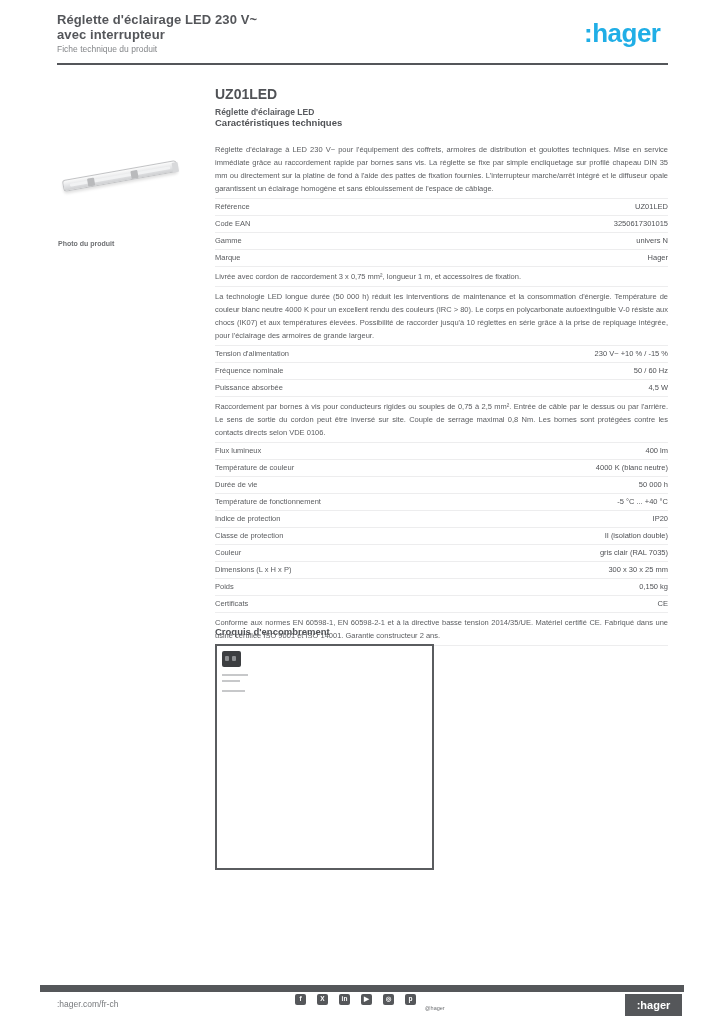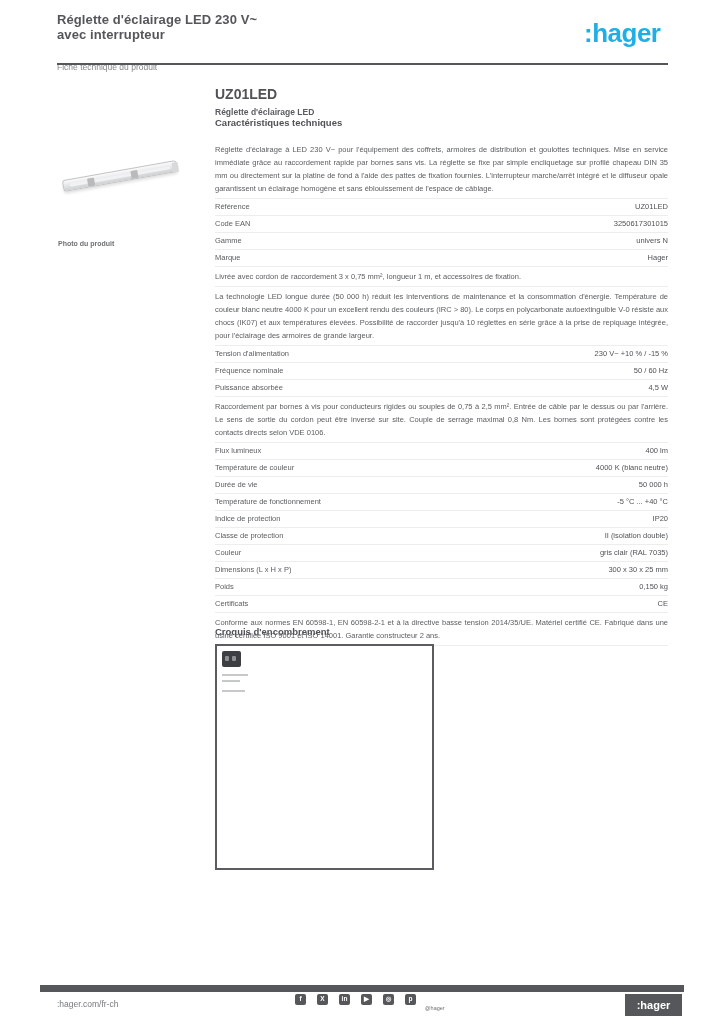--- a/index.html
+++ b/index.html
@@ -3,21 +3,21 @@
 <meta charset="utf-8">
 <style>
   * { margin:0; padding:0; box-sizing:border-box; }
   html,body { background:#ffffff; }
   body { font-family:"Liberation Sans", sans-serif; color:#54565a; }
   #page { position:relative; width:684px; height:1024px; background:#ffffff; overflow:hidden; }
 
   
   .hdr-title { position:absolute; left:57px; top:12px; width:300px; }
   .hdr-title .t1, .hdr-title .t2 { font-size:13px; font-weight:bold; color:#54565a; line-height:15px; letter-spacing:.1px; }
-  .hdr-title .sub { margin-top:20px; font-size:8.5px; color:#85878a; }
+  .hdr-title .sub { margin-top:2px; font-size:8.5px; color:#85878a; }
   .logo { position:absolute; left:584px; top:20px; font-size:26px; font-weight:bold; color:#20aee6; letter-spacing:-0.5px; line-height:26px; }
   .hdr-rule { position:absolute; left:57px; top:63px; width:611px; height:2px; background:#54565a; }
 
   
   .photo-wrap { position:absolute; left:58px; top:148px; width:124px; height:60px; }
   .led-strip { position:absolute; left:4px; top:22px; width:116px; height:12px;
                background:linear-gradient(#fbfbfb,#e3e4e6 55%,#cfd0d2); border:1px solid #c2c3c5;
                border-radius:3px; transform:rotate(-10deg); box-shadow:0 2px 3px rgba(0,0,0,0.12); }
   .led-strip .lens { position:absolute; left:6px; top:4px; right:6px; height:3px; background:#f1f2f3; border-radius:2px; }
   .led-strip .clip1, .led-strip .clip2 { position:absolute; top:2px; width:7px; height:8px; background:#b9babc; border-radius:1px; }

